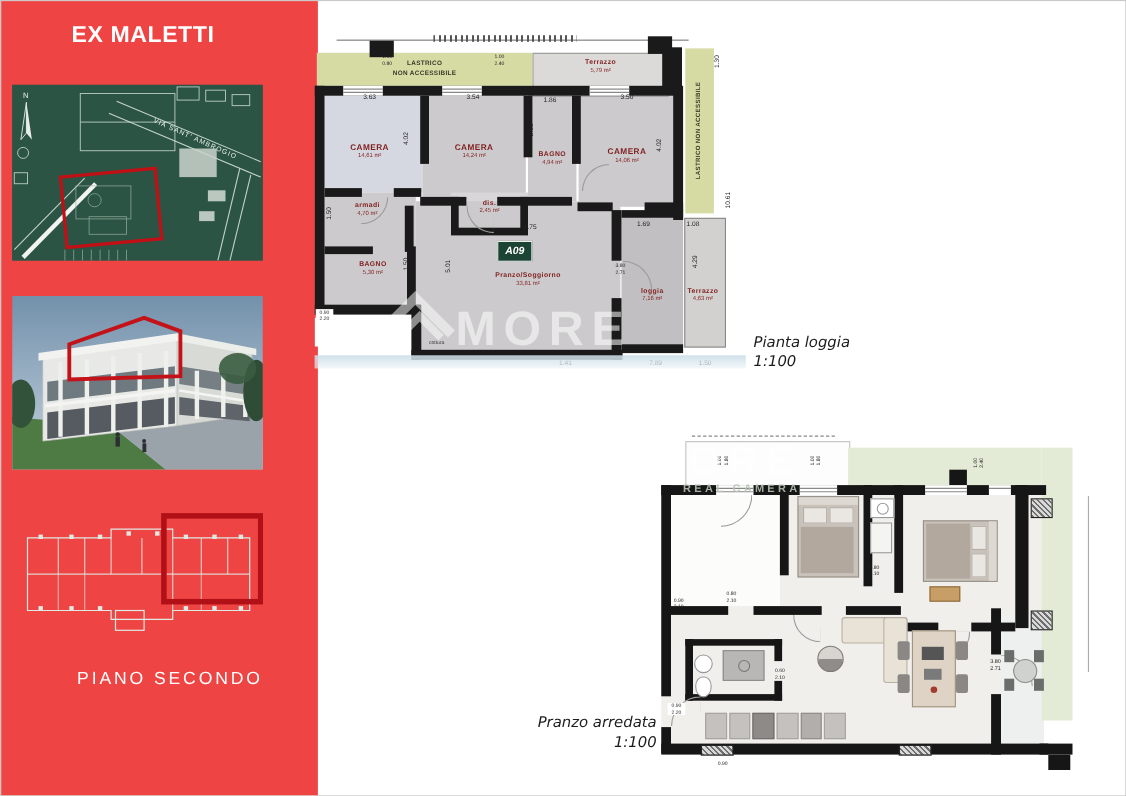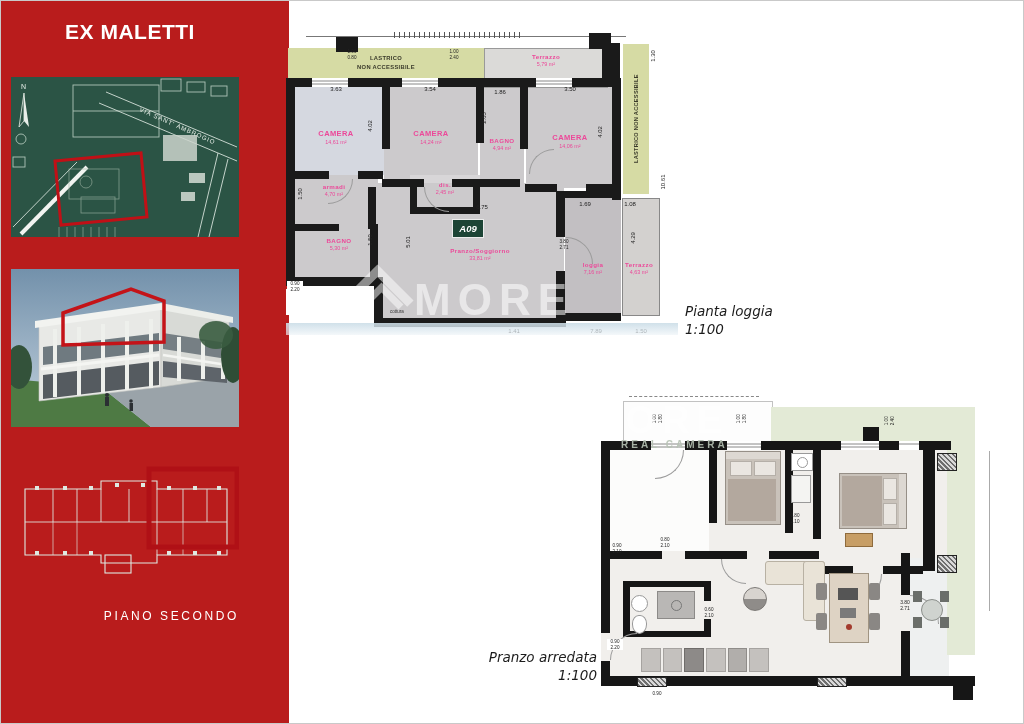--- a/index.html
+++ b/index.html
@@ -1,35 +1,35 @@
 <!DOCTYPE html>
 <html><head>
 <meta charset="utf-8">
 <style>
   html,body{margin:0;padding:0;background:#e8e8e8}
   .page{position:relative;width:1024px;height:724px;background:#ffffff;
         font-family:"Liberation Sans",sans-serif;overflow:hidden;border:1px solid #c9c9c9;box-sizing:border-box}
   .abs{position:absolute}
   
-  .sidebar{position:absolute;left:0;top:0;width:288px;height:724px;background:#b91c1c}
+  .sidebar{position:absolute;left:0;top:0;width:288px;height:724px;background:#ef4444}
   .sb-title{position:absolute;left:0;top:16px;width:258px;text-align:center;color:#fff;
             font-size:21px;font-weight:700;letter-spacing:.5px;line-height:1.4}
   .sb-map{position:absolute;left:10px;top:76px;width:228px;height:160px;background:#2b5445;overflow:hidden}
   .sb-render{position:absolute;left:10px;top:268px;width:228px;height:158px;overflow:hidden}
   .sb-keyplan{position:absolute;left:10px;top:458px;width:228px;height:132px;overflow:hidden}
   .sb-apt{position:absolute;left:10px;top:608px;width:228px;text-align:right;color:#fff}
   .apt-label{font-size:20px;letter-spacing:1.5px;font-weight:400}
   .apt-num{font-size:58px;line-height:.95;font-weight:400}
-  .apt-floor{font-size:12px;letter-spacing:2.6px}
+  .apt-floor{font-size:16px;letter-spacing:2.6px}
   
   .plan{position:absolute}
   #plan-q{left:285px;top:30px;width:395px;height:318px}
   #plan-a{left:600px;top:392px;width:410px;height:320px;overflow:hidden}
   .floor{position:absolute}
-  .rlab{position:absolute;text-align:center;color:#ec4899;z-index:6}
+  .rlab{position:absolute;text-align:center;color:#7f1d1d;z-index:6}
   .rname{display:block;font-weight:700;font-size:7.5px;letter-spacing:.4px}
   .rname.sm{font-size:6.2px}
   .rarea{display:block;font-size:5.4px;margin-top:1px}
   .dim{position:absolute;font-size:6px;color:#222;text-align:center;z-index:6}
   .rot{transform:rotate(-90deg);transform-origin:center}
   .pair{white-space:pre-line;font-size:4.6px;line-height:1.25;text-align:center}
   .badge{position:absolute;background:#1c4435;color:#fff;font-style:italic;font-weight:700;font-size:9.5px;
          display:flex;align-items:center;justify-content:center;border:1px solid #ececec;z-index:7}
   .lastrico{background:#d6dba4;display:flex;align-items:center;justify-content:center;text-align:center;
             font-size:5.8px;font-weight:700;color:#3a3a2a;white-space:pre-line;line-height:1.6;letter-spacing:.3px}

